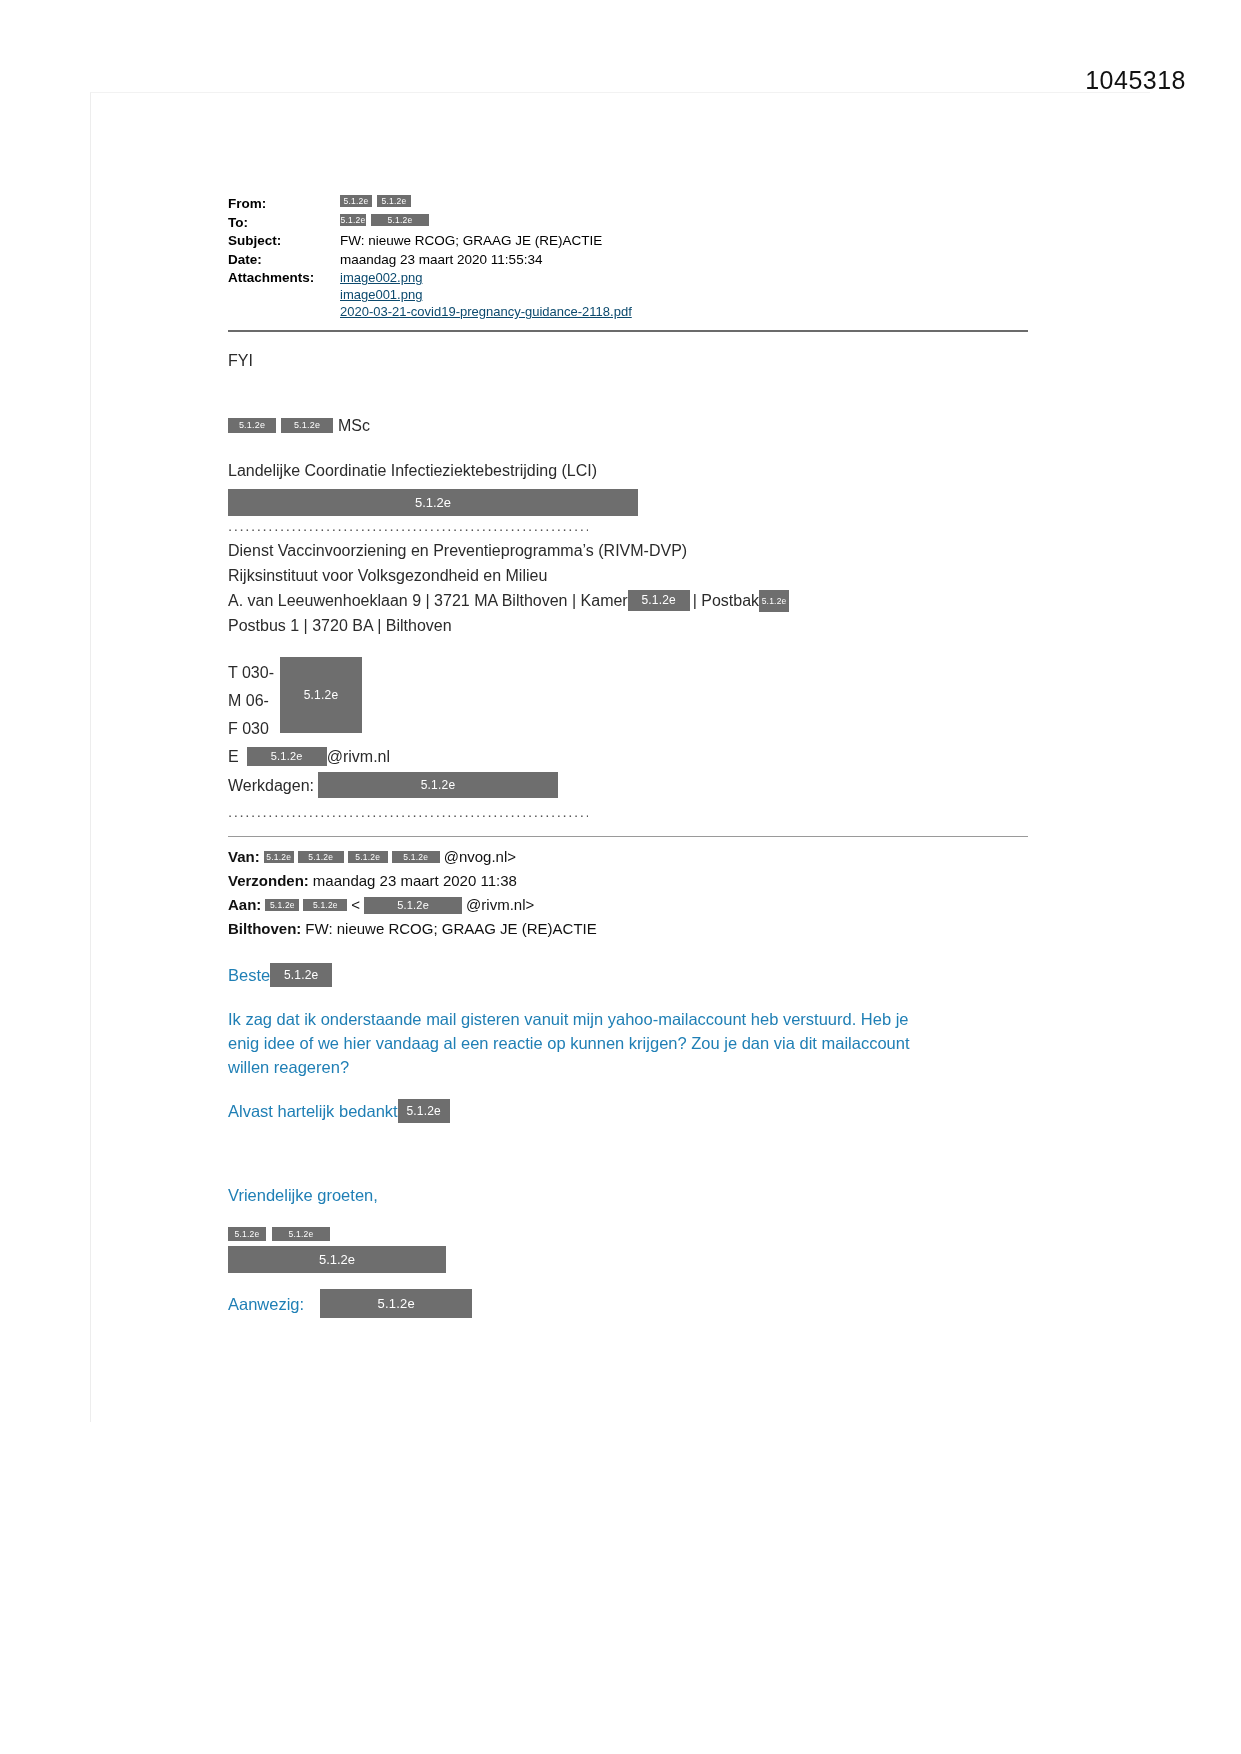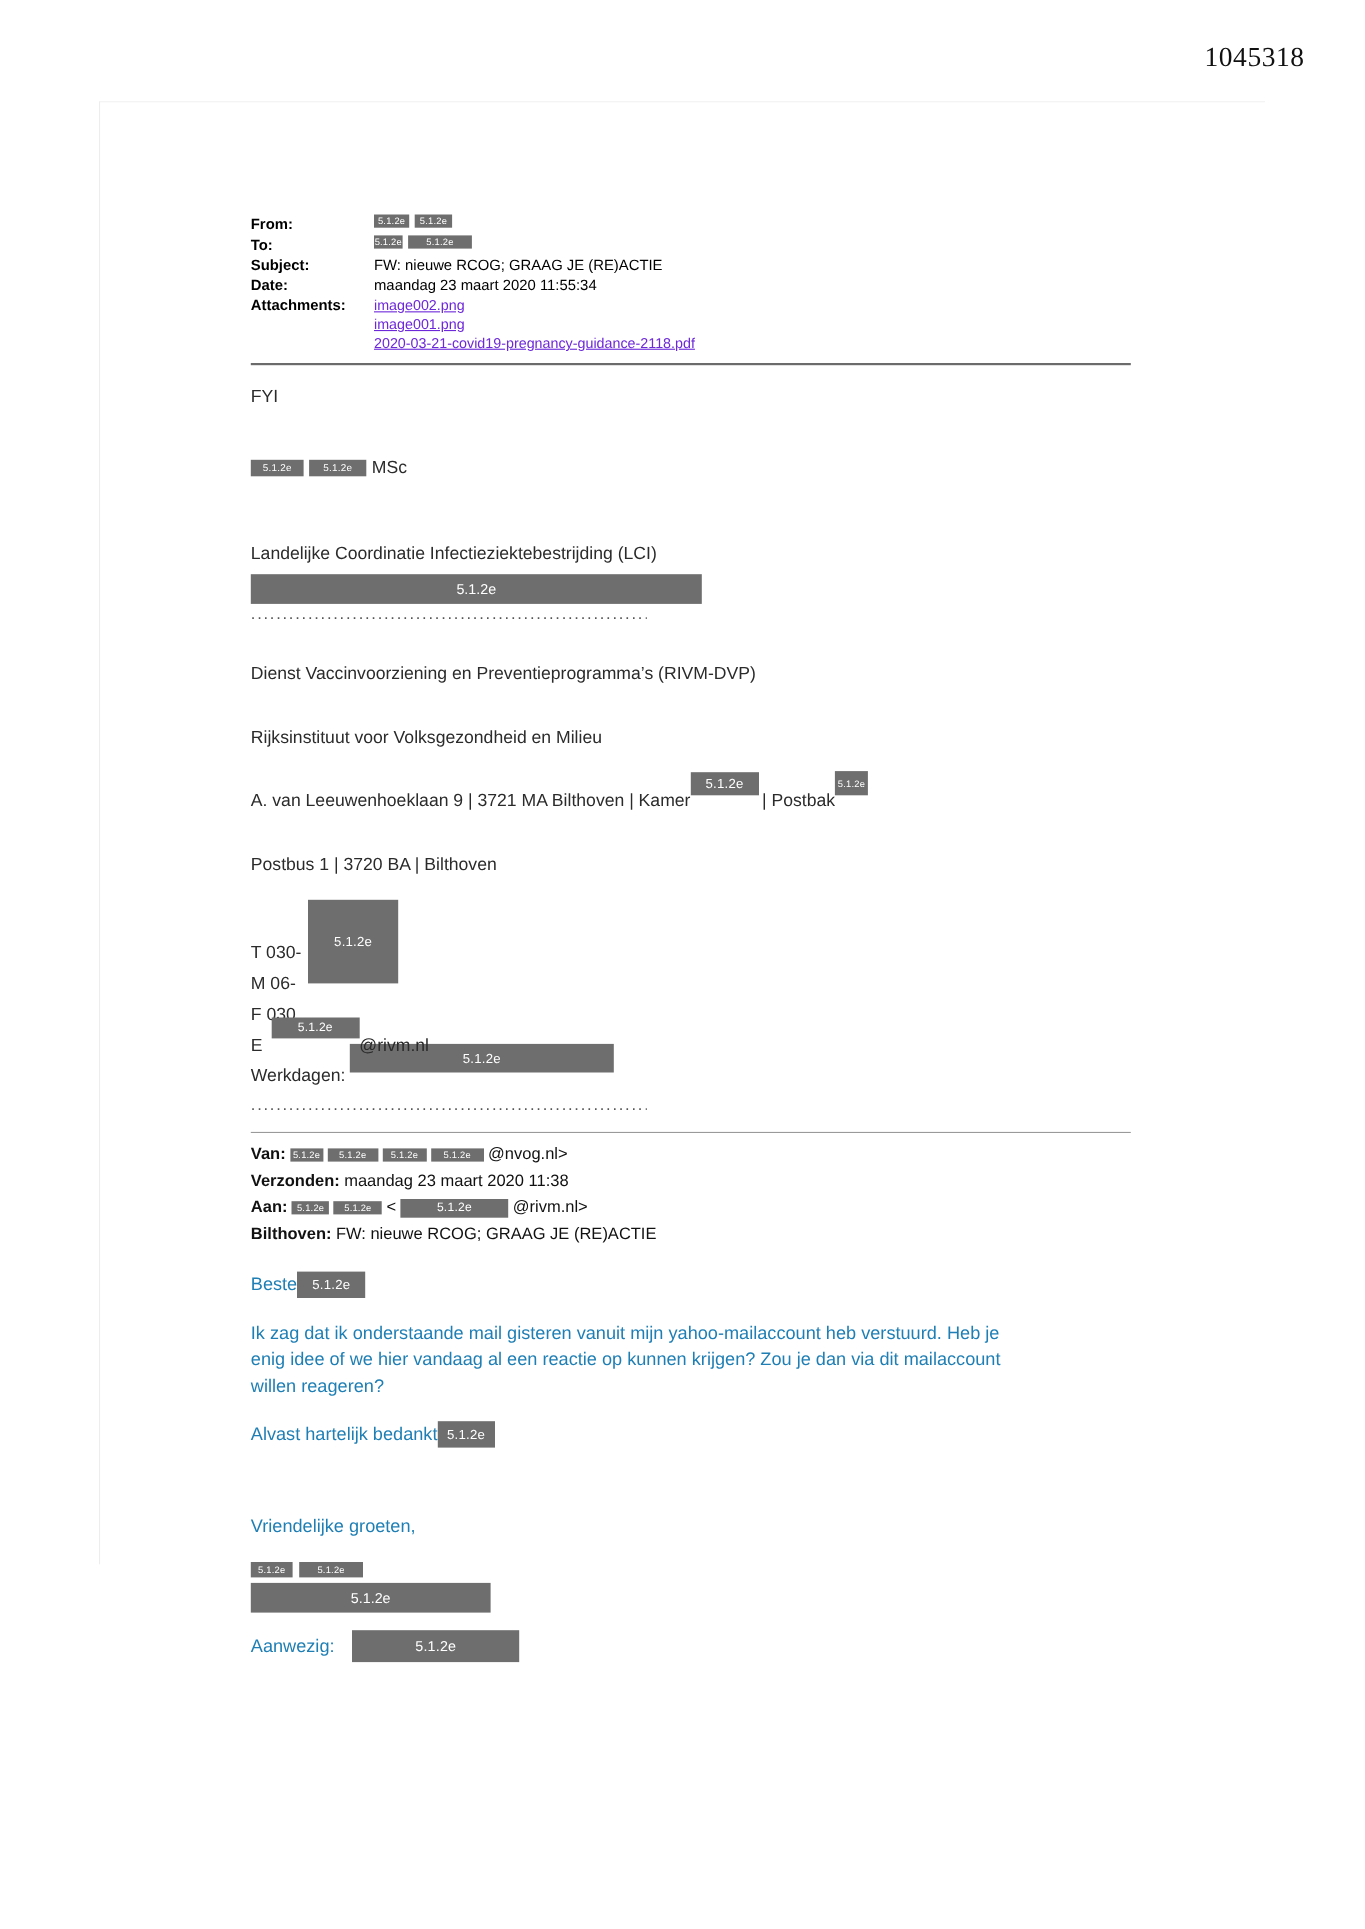--- a/index.html
+++ b/index.html
@@ -26,25 +26,25 @@
     top: 92px;
     width: 1060px;
     height: 1330px;
     border-left: 1px solid #ededed;
     border-top: 1px solid #f2f2f2;
     box-sizing: border-box;
   }
   .doc-number {
     position: absolute;
     right: 55px;
-    top: 39px;
+    top: 66px;
     font-size: 25px;
     letter-spacing: 0.5px;
     color: #111;
-    font-family: Liberation Serif, serif;
+    font-family: Liberation Sans, sans-serif;
   }
 
   .content {
     position: absolute;
     left: 228px;
     top: 195px;
     width: 800px;
   }
 
   
@@ -68,21 +68,21 @@
   .hdr-val {
     font-weight: normal;
     font-size: 13.5px;
     display: flex;
     align-items: center;
     flex-wrap: wrap;
     gap: 5px;
   }
   .attach-list a {
     display: block;
-    color: #6d28d9;
+    color: #0c4a6e;
     text-decoration: underline;
     font-size: 13px;
     font-weight: normal;
     line-height: 17px;
   }
   .hr-thick {
     border: none;
     border-top: 2px solid #6b6b6b;
     margin: 10px 0 0 0;
     width: 800px;
@@ -111,21 +111,20 @@
     font-size: 16px;
     color: #2b2b2b;
     line-height: 21px;
     font-family: "Liberation Sans", sans-serif;
   }
   .sig-line {
     font-size: 16px;
     color: #2b2b2b;
     line-height: 25px;
     white-space: nowrap;
-    margin-top: 33px;
   }
   .dots {
     font-size: 15px;
     color: #555;
     letter-spacing: 1.6px;
     line-height: 16px;
     margin: 2px 0 4px 0;
   }
 
   .banner {

